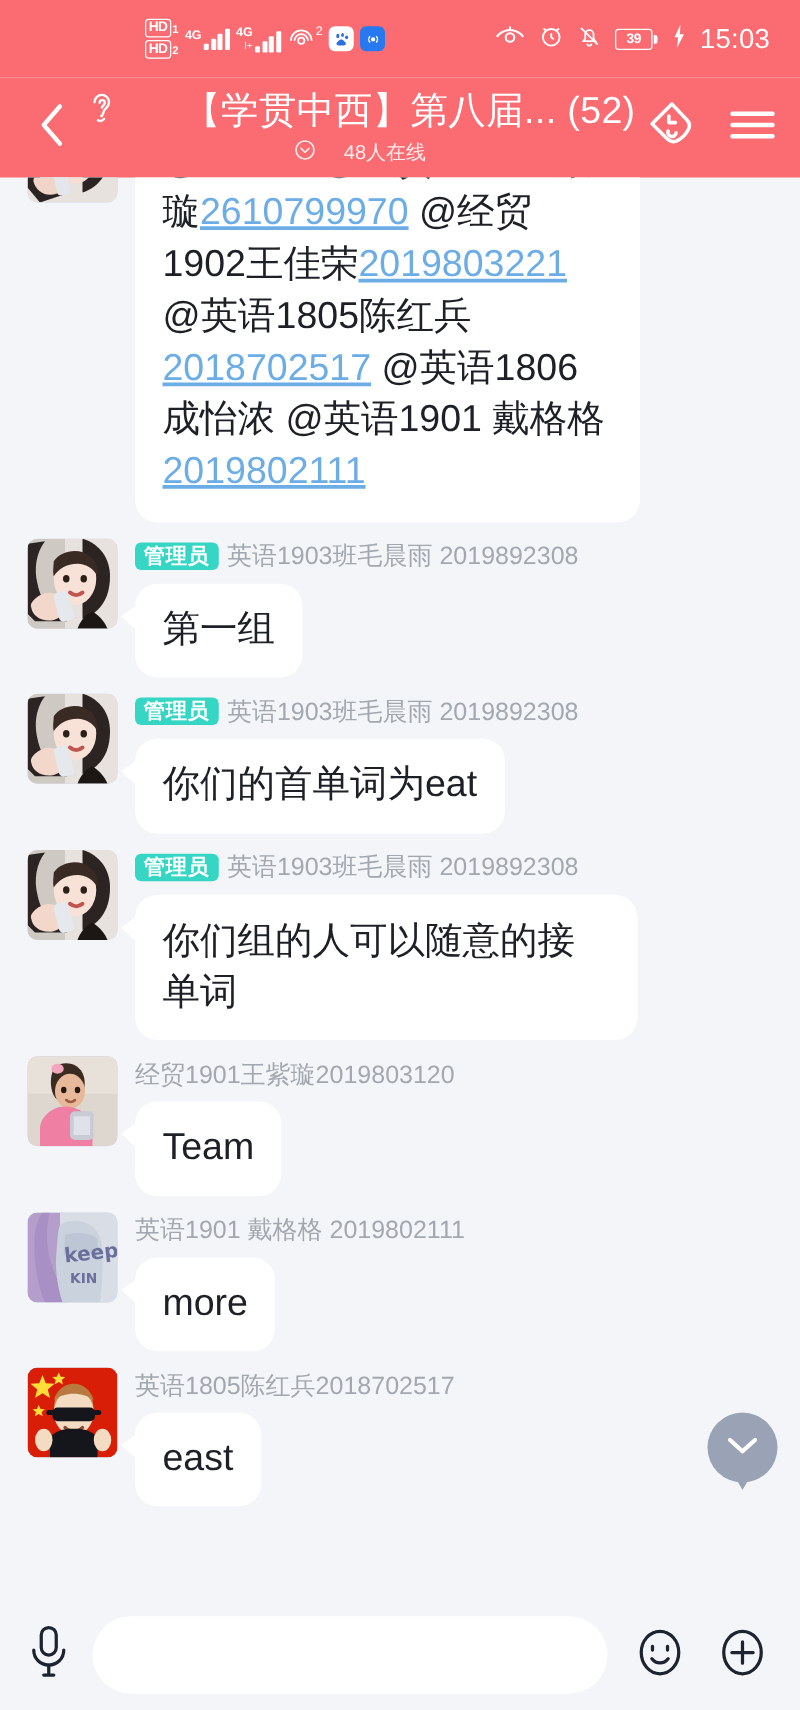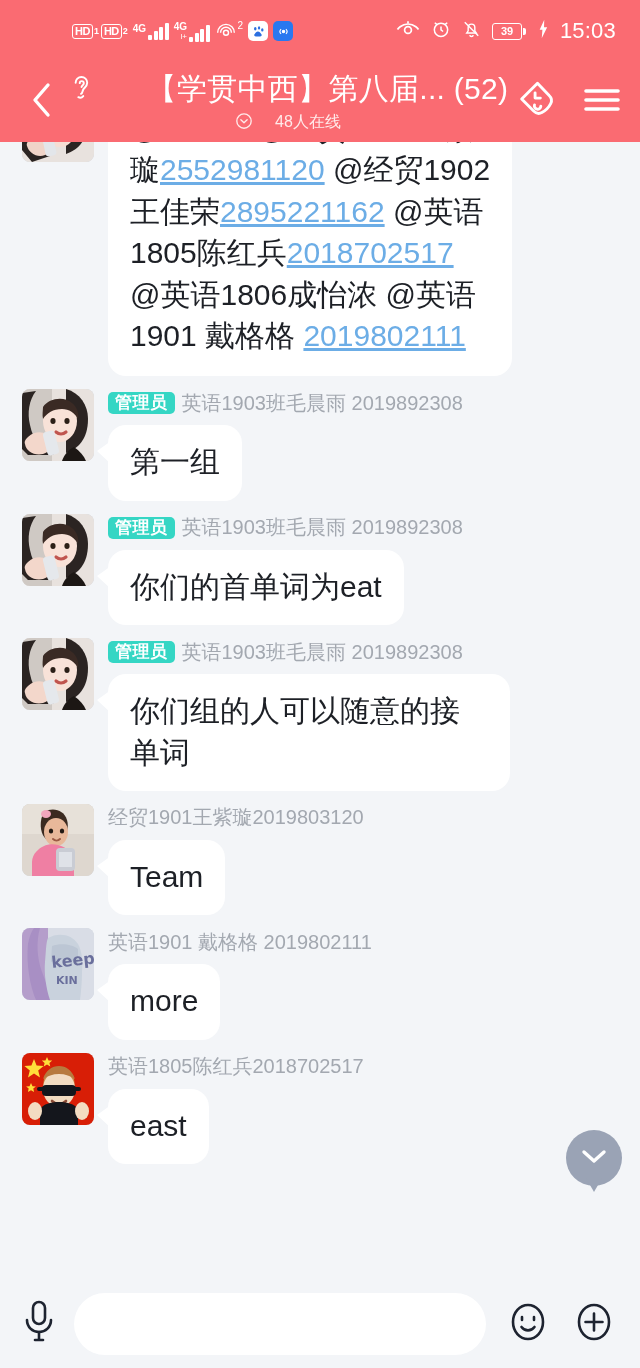--- a/index.html
+++ b/index.html
@@ -23,21 +23,21 @@
     background: #fa6b72;
     display: flex;
     align-items: center;
     padding: 0 24px;
     flex: 0 0 auto;
     color: #ffffff;
   }
   .sb-left { display: flex; align-items: center; gap: 5px; margin-left: 48px; }
   .sb-right { display: flex; align-items: center; gap: 11px; margin-left: auto; }
 
-  .hd-stack { display: flex; flex-direction: row; gap: 2px; }
+  .hd-stack { display: flex; flex-direction: column; gap: 2px; margin-left: 44px; }
   .hd-box {
     display: flex; align-items: center; gap: 1px;
   }
   .hd-label {
     border: 1.6px solid #ffffff; border-radius: 3px;
     font-size: 11px; font-weight: bold; line-height: 1;
     padding: 1px 2px; letter-spacing: -0.5px;
   }
   .hd-num { font-size: 9px; font-weight: bold; }
 
@@ -411,21 +411,21 @@
           <path d="M22 20c6-8 20-10 28-4 5 4 7 10 6 16-3-6-9-10-16-10-8 0-14 3-18 9-1-4 0-8 0-11z" fill="#3a2a24"></path>
           <ellipse cx="31" cy="36" rx="2.4" ry="2.8" fill="#2b2018"></ellipse>
           <ellipse cx="45" cy="36" rx="2.4" ry="2.8" fill="#2b2018"></ellipse>
           <path d="M34 47c3 2.5 7 2.5 10 0" stroke="#c0554f" stroke-width="3" fill="none" stroke-linecap="round"></path>
           <path d="M8 50c8-8 18-6 22 2 2 5-1 11-7 13-8 3-16-2-18-9-1-3 1-5 3-6z" fill="#f0d4c8"></path>
           <rect x="22" y="46" width="11" height="20" rx="3" fill="#e3e6ea" transform="rotate(-12 27 56)"></rect>
         </svg>
       </div>
       <div class="msg-col">
         <div class="bubble mention">
-          <span id="mention-segments"><span>@AKA-Z @经贸1901王紫璇</span><a class="lnk" href="#">2552981120</a><span> @经贸1902王佳荣</span><a class="lnk" href="#">2895221162</a><span> @英语1805陈红兵</span><a class="lnk" href="#">2018702517</a><span> @英语1806成怡浓 @英语1901 戴格格 </span><a class="lnk" href="#">2019802111</a></span>
+          <span id="mention-segments"><span>@AKA-Z @经贸1901王紫璇</span><a class="lnk" href="#">2610799970</a><span> @经贸1902王佳荣</span><a class="lnk" href="#">2019803221</a><span> @英语1805陈红兵</span><a class="lnk" href="#">2018702517</a><span> @英语1806成怡浓 @英语1901 戴格格 </span><a class="lnk" href="#">2019802111</a></span>
         </div>
       </div>
     </div>
 
     <div id="msg-container">
         <div class="msg">
           <div class="avatar">
             <svg viewBox="0 0 72 72" preserveAspectRatio="xMidYMid slice">
       <rect width="72" height="72" fill="#e8e2de"></rect>
       <path d="M0 0h30v72H0z" fill="#cfc9c4"></path>

